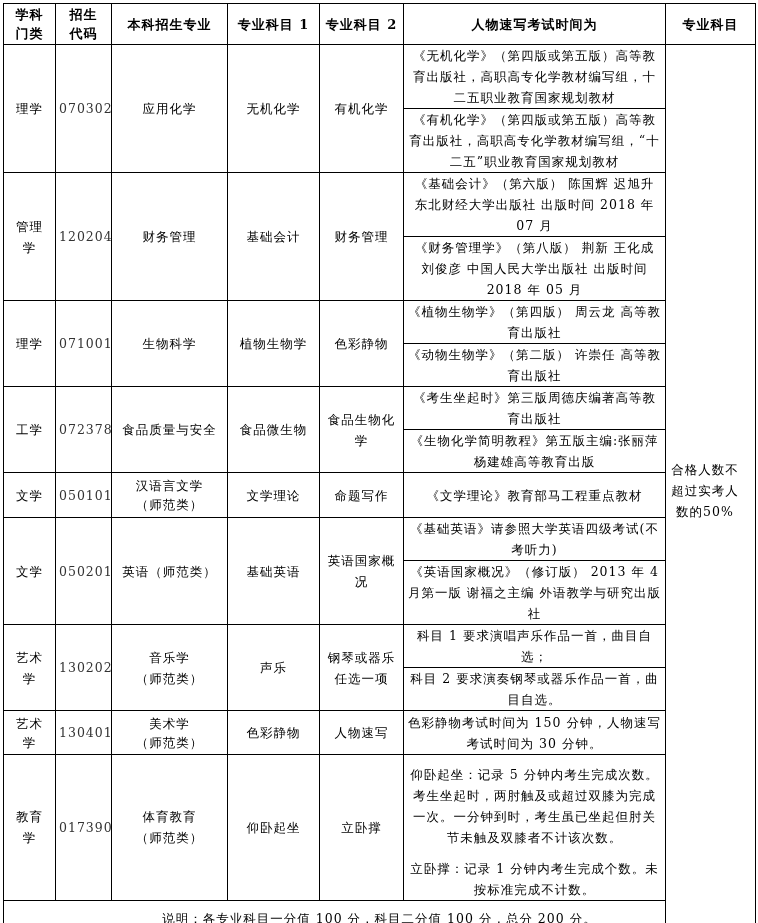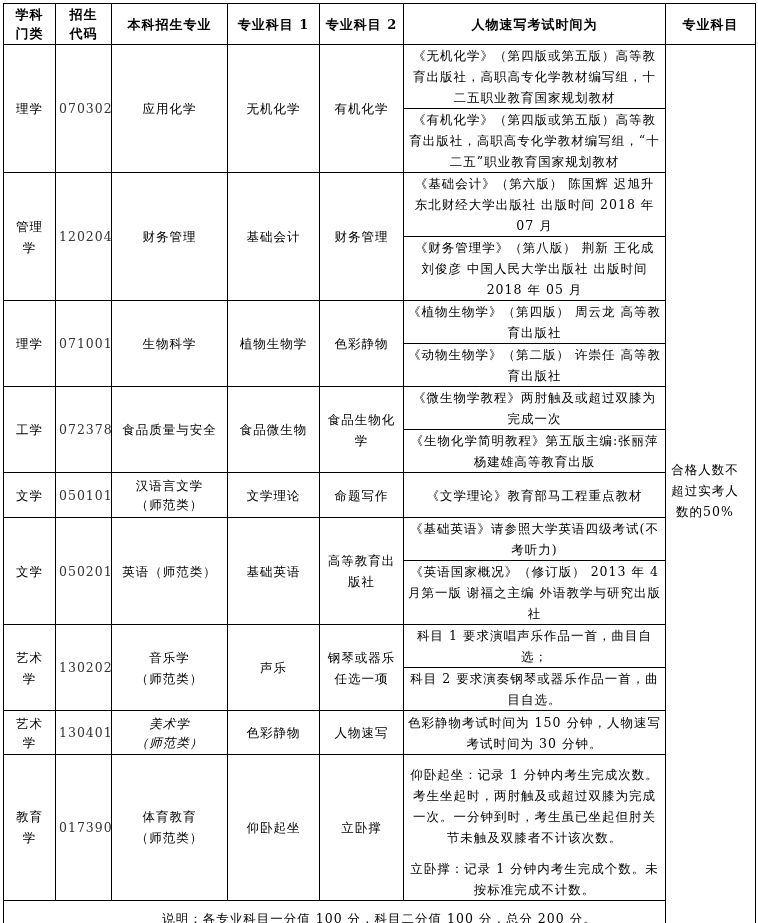--- a/index.html
+++ b/index.html
@@ -74,41 +74,41 @@
   <tr style="height:42px">
     <td class="ref">《动物生物学》（第二版） 许崇任 高等教育出版社</td>
   </tr>
 
   <tr style="height:42px">
     <td rowspan="2">工学</td>
     <td rowspan="2" class="code">072378</td>
     <td rowspan="2">食品质量与安全</td>
     <td rowspan="2">食品微生物</td>
     <td rowspan="2">食品生物化学</td>
-    <td class="ref">《微生物学教程》两肘触及或超过双膝为完成一次</td>
+    <td class="ref">《考生坐起时》第三版周德庆编著高等教育出版社</td>
   </tr>
   <tr style="height:41px">
     <td class="ref">《生物化学简明教程》第五版主编:张丽萍杨建雄高等教育出版</td>
   </tr>
 
   <tr style="height:45px">
     <td>文学</td>
     <td class="code">050101</td>
     <td style="line-height:19px;"><span>汉语言文学</span><br><span>（师范类）</span></td>
     <td>文学理论</td>
     <td>命题写作</td>
     <td class="ref">《文学理论》教育部马工程重点教材</td>
   </tr>
 
   <tr style="height:42px">
     <td rowspan="2">文学</td>
     <td rowspan="2" class="code">050201</td>
     <td rowspan="2">英语（师范类）</td>
     <td rowspan="2">基础英语</td>
-    <td rowspan="2">高等教育出版社</td>
+    <td rowspan="2">英语国家概况</td>
     <td class="ref">《基础英语》请参照大学英语四级考试(不考听力)</td>
   </tr>
   <tr style="height:63px">
     <td class="ref">《英语国家概况》（修订版） 2013 年 4 月第一版 谢福之主编 外语教学与研究出版社</td>
   </tr>
 
   <tr style="height:42px">
     <td rowspan="2"><span style="display:inline-block;width:30px;word-break:break-all;">艺术学</span></td>
     <td rowspan="2" class="code">130202</td>
     <td rowspan="2"><span>音乐学</span><br><span>（师范类）</span></td>
@@ -116,33 +116,33 @@
     <td rowspan="2"><span style="display:inline-block;width:76px;word-break:break-all;">钢琴或器乐任选一项</span></td>
     <td class="ref">科目 1 要求演唱声乐作品一首，曲目自选；</td>
   </tr>
   <tr style="height:41px">
     <td class="ref">科目 2 要求演奏钢琴或器乐作品一首，曲目自选。</td>
   </tr>
 
   <tr style="height:44px">
     <td style="line-height:19px;"><span style="display:inline-block;width:30px;word-break:break-all;">艺术学</span></td>
     <td class="code">130401</td>
-    <td style="line-height:19px;font-style:italic;"><span>美术学</span><br><span>（师范类）</span></td>
+    <td style="line-height:19px;"><span>美术学</span><br><span>（师范类）</span></td>
     <td>色彩静物</td>
     <td>人物速写</td>
     <td class="ref">色彩静物考试时间为 150 分钟，人物速写考试时间为 30 分钟。</td>
   </tr>
 
   <tr style="height:103px">
     <td rowspan="2"><span style="display:inline-block;width:30px;word-break:break-all;text-align:center;">教育学</span></td>
     <td rowspan="2" class="code">017390</td>
     <td rowspan="2"><span>体育教育</span><br><span>（师范类）</span></td>
     <td rowspan="2">仰卧起坐</td>
     <td rowspan="2">立卧撑</td>
-    <td class="ref" style="border-bottom:none;">仰卧起坐：记录 1 分钟内考生完成次数。 考生坐起时，两肘触及或超过双膝为完成一次。一分钟到时，考生虽已坐起但肘关节未触及双膝者不计该次数。</td>
+    <td class="ref" style="border-bottom:none;">仰卧起坐：记录 5 分钟内考生完成次数。 考生坐起时，两肘触及或超过双膝为完成一次。一分钟到时，考生虽已坐起但肘关节未触及双膝者不计该次数。</td>
   </tr>
   <tr style="height:42px">
     <td class="ref" style="border-top:none;">立卧撑：记录 1 分钟内考生完成个数。未按标准完成不计数。</td>
   </tr>
 
   <tr>
     <td colspan="7" class="note">说明：各专业科目一分值 100 分，科目二分值 100 分，总分 200 分。</td>
   </tr>
 </tbody>
   </table>

